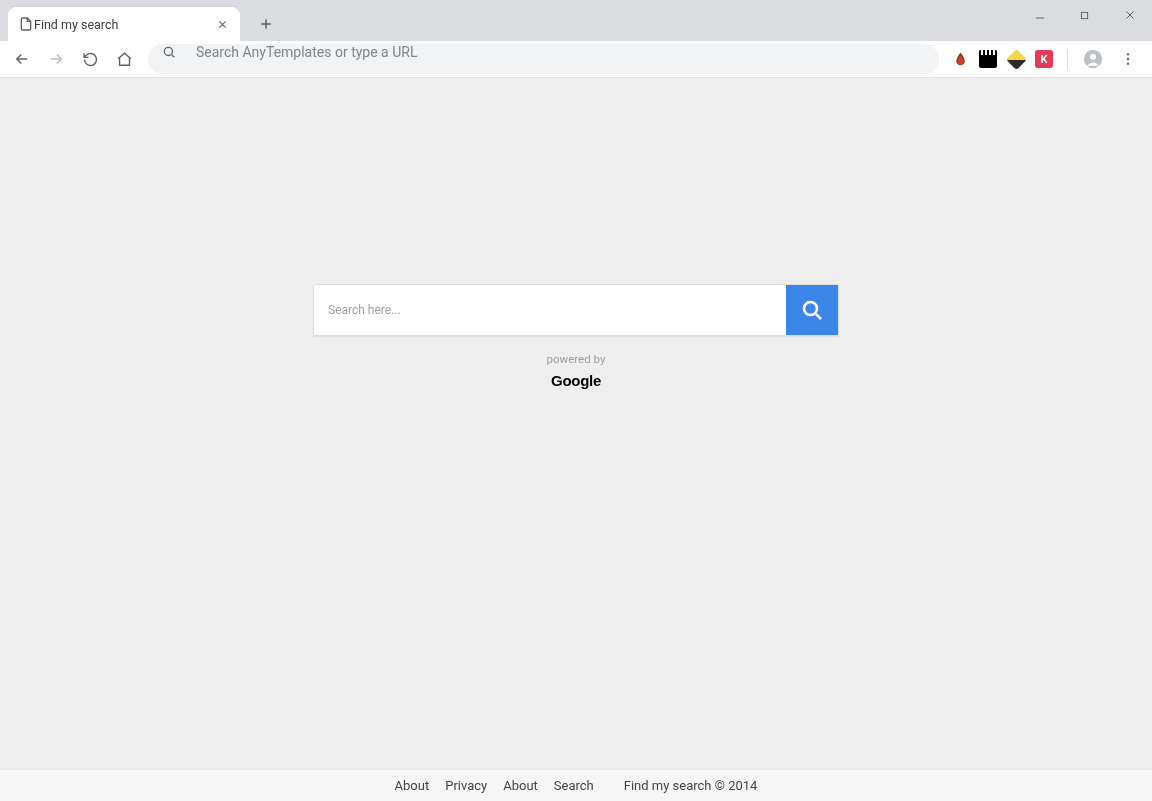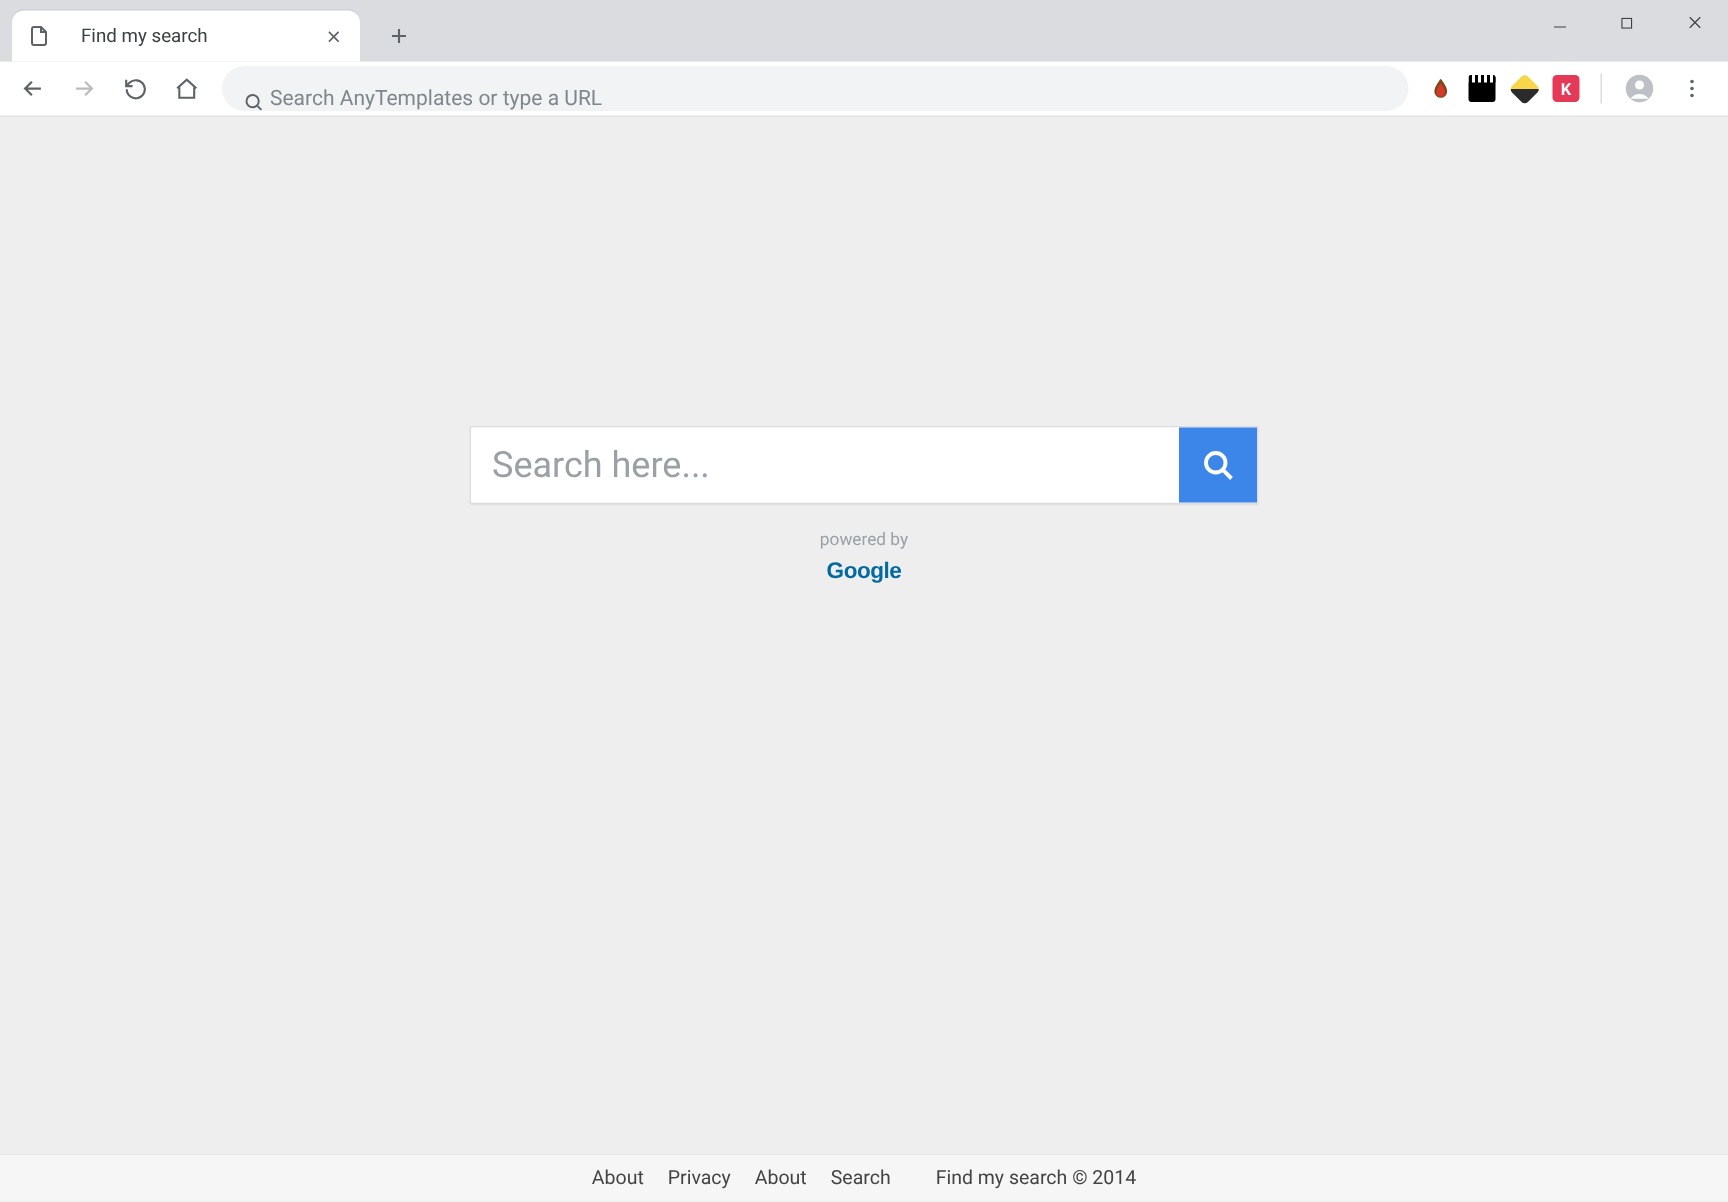--- a/index.html
+++ b/index.html
@@ -3,37 +3,37 @@
 <meta charset="utf-8">
 <style>
 * { margin: 0; padding: 0; box-sizing: border-box; font-family: -apple-system, "Segoe UI", Roboto, Arial, sans-serif; }
 html, body { width: 1152px; height: 801px; overflow: hidden; background: #f0f0f0; }
 
 
 .titlebar { height: 41px; background: #dadce0; position: relative; display: flex; align-items: flex-end; }
 .tab-strip { display: flex; align-items: flex-end; height: 100%; padding-left: 8px; }
 .tab {
   background: #fff; height: 34px; min-width: 232px; border-radius: 8px 8px 0 0;
-  display: flex; align-items: center; padding: 0 10px; gap: 20px; position: relative;
+  display: flex; align-items: center; padding: 0 10px; gap: 0; position: relative;
   box-shadow: 0 -1px 0 rgba(0,0,0,0.05);
 }
 .tab .page-icon { width: 16px; height: 16px; color: #5f6368; flex: 0 0 auto; }
 .tab .tab-title { font-size: 12.5px; color: #3c4043; flex: 1; white-space: nowrap; overflow: hidden; text-overflow: ellipsis; }
 .tab .tab-close { width: 16px; height: 16px; color: #5f6368; flex: 0 0 auto; cursor: pointer; display:flex; align-items:center; justify-content:center; border-radius:50%; }
 .new-tab { width: 28px; height: 28px; margin-left: 12px; margin-bottom: 3px; display:flex; align-items:center; justify-content:center; color:#5f6368; cursor:pointer; border-radius:50%; }
 
 .window-controls { position: absolute; right: 0; top: 0; height: 30px; display: flex; }
 .window-controls .wc { width: 45px; height: 30px; display:flex; align-items:center; justify-content:center; color:#3c4043; cursor:pointer; }
 
 
 .toolbar { height: 37px; background: #fff; border-bottom: 1px solid #e3e3e3; display: flex; align-items: center; padding: 0 6px; gap: 2px; }
 .nav-btn { width: 32px; height: 30px; display:flex; align-items:center; justify-content:center; color:#5f6368; cursor:pointer; border-radius:50%; }
 .nav-btn.disabled { color:#b9bbbe; cursor:default; }
 
-.omnibox { flex: 1; height: 30px; background: #f1f3f4; border-radius: 16px; display:flex; align-items:flex-end; padding: 0 14px; gap: 4px; margin: 0 6px; }
+.omnibox { flex: 1; height: 30px; background: #f1f3f4; border-radius: 16px; display:flex; align-items:flex-start; padding: 0 14px; gap: 20px; margin: 0 6px; }
 .omnibox .search-icon { width:14px; height:14px; color:#5f6368; flex:0 0 auto; }
 .omnibox input { border:none; outline:none; background:transparent; font-size:14px; color:#202124; flex:1; }
 .omnibox input::placeholder { color:#80868b; }
 
 .ext-row { display:flex; align-items:center; gap: 10px; padding: 0 4px; }
 .ext-icon { width: 18px; height: 18px; cursor:pointer; display:flex; align-items:center; justify-content:center; }
 .ext-sep { width:1px; height:20px; background:#dadce0; margin: 0 4px; }
 .profile-icon { width:22px; height:22px; color:#5f6368; cursor:pointer; }
 .menu-btn { width:28px; height:28px; display:flex; align-items:center; justify-content:center; color:#5f6368; cursor:pointer; border-radius:50%; }
 
@@ -42,26 +42,26 @@
 .ext-a svg { display:block; }
 .ext-b { background:#000; border-radius:2px; position:relative; }
 .ext-b::before { content:""; position:absolute; top:0; left:0; right:0; height:5px; background:repeating-linear-gradient(90deg,#000 0 2px,#fff 2px 4px); border-radius:2px 2px 0 0; }
 .ext-c { background:linear-gradient(135deg,#f7d64a 0 50%,#2b2b2b 50% 100%); border-radius:3px; transform:rotate(45deg); width:15px; height:15px; }
 .ext-d { background:#e53958; border-radius:3px; color:#fff; font-size:11px; font-weight:700; display:flex; align-items:center; justify-content:center; }
 
 
 .page { position:relative; height: calc(801px - 41px - 37px); background:#eeeeee; }
 .search-wrap { position:absolute; left:50%; top:206px; transform:translateX(-50%); width:526px; }
 .searchbar { display:flex; height:52px; background:#fff; border:1px solid #dcdcdc; box-shadow: 0 1px 1px rgba(0,0,0,0.06); }
-.searchbar input { flex:1; border:none; outline:none; font-size:24px; padding: 0 14px; color:#202124; }
+.searchbar input { flex:1; border:none; outline:none; font-size:12px; padding: 0 14px; color:#202124; }
 .searchbar input::placeholder { color:#9aa0a6; }
 .search-btn { width:52px; background:#3b86e8; display:flex; align-items:center; justify-content:center; cursor:pointer; }
 .search-btn svg { color:#fff; }
 .powered { text-align:right; margin-top:16px; color:#9aa0a6; font-size:11.5px; display:flex; justify-content:flex-end; align-items:center; gap:6px;flex-direction:column; }
-.g-logo { font-family: Arial, sans-serif; font-size:15px; font-weight:700; letter-spacing:-0.3px; color:#0369a1; }
+.g-logo { font-family: Arial, sans-serif; font-size:15px; font-weight:700; letter-spacing:-0.3px; color:#000000; }
 
 
 .footer { position:absolute; left:0; right:0; bottom:0; height:32px; border-top:1px solid #e8e8e8; background:#f6f6f6; display:flex; align-items:center; justify-content:center; gap:16px; font-size:13px; color:#444; }
 .footer a { color:#444; text-decoration:none; cursor:pointer; }
 .footer .copyright { margin-left: 14px; }
 
 </style>
 </head>
 <body>
 

